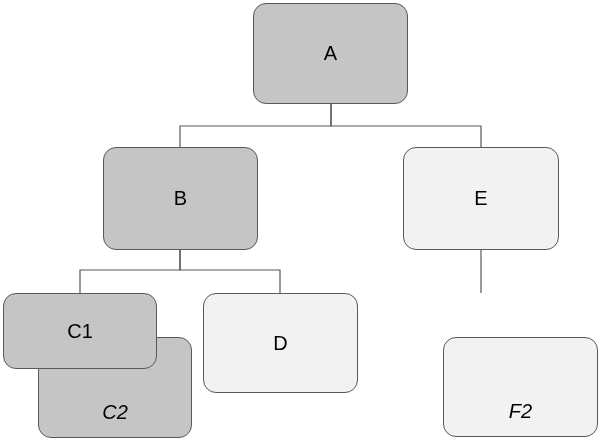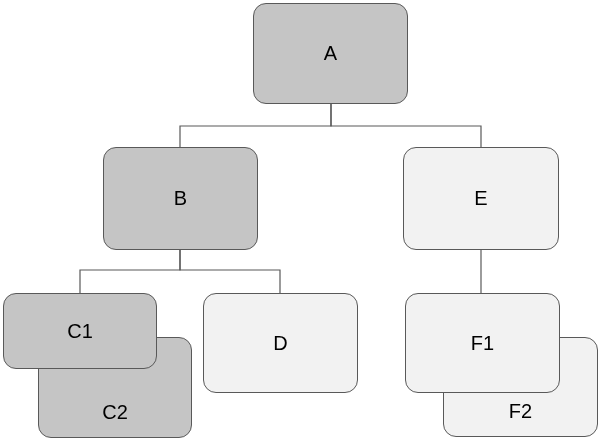--- a/index.html
+++ b/index.html
@@ -36,20 +36,21 @@
     align-items: center;
     justify-content: center;
     font-size: 20px;
     color: var(--text, #000000);
   }
   .node.dark  { background: var(--dark-fill, #c5c5c5); }
   .node.light { background: var(--light-fill, #f2f2f2); }
   .node.label-bottom {
     align-items: flex-end;
     padding-bottom: 13px;
+    font-style: italic;
   }
   
   .node-a  { left: 253px; top: 3px;   width: 155px; height: 101px; }
   .node-b  { left: 103px; top: 147px; width: 155px; height: 103px; }
   .node-e  { left: 403px; top: 147px; width: 156px; height: 103px; }
   .node-c2 { left: 38px;  top: 337px; width: 154px; height: 101px; z-index: 1; }
   .node-c1 { left: 3px;   top: 293px; width: 154px; height: 76px; z-index: 2; }
   .node-d  { left: 203px; top: 293px; width: 155px; height: 100px; z-index: 2; }
   .node-f2 { left: 443px; top: 337px; width: 155px; height: 100px; z-index: 1; justify-content: center; }
   .node-f1 { left: 405px; top: 293px; width: 155px; height: 100px; z-index: 2; }
@@ -89,17 +90,14 @@
   </div>
 
   <div class="node light node-d">
     <span class="node-label">D</span>
   </div>
 
   <div class="node light label-bottom node-f2">
     <span class="node-label">F2</span>
   </div>
 
-  <div class="node light node-f1">
-    <span class="node-label">F1</span>
-  </div>
 
 </div>
 
 </body></html>

